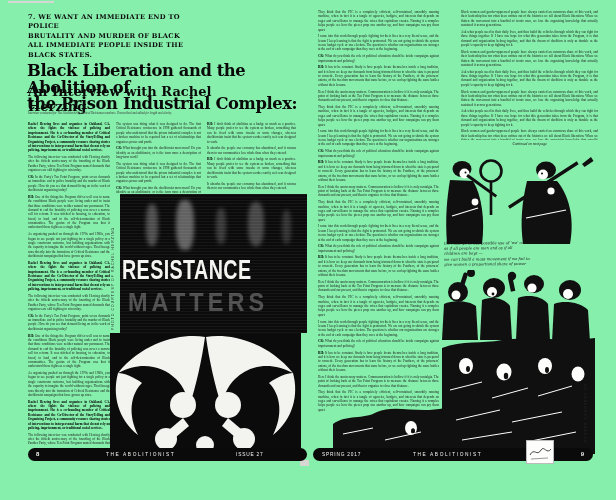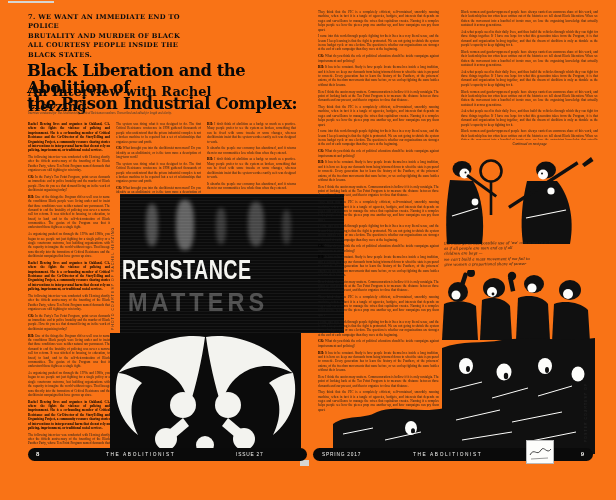--- a/index.html
+++ b/index.html
@@ -1,16 +1,16 @@
 <!DOCTYPE html>
 <html><head>
 <meta charset="utf-8">
 <style>
   html,body{margin:0;padding:0;background:#ffffff;}
-  #spread{position:relative;width:616px;height:500px;background:#f97316;overflow:hidden;
+  #spread{position:relative;width:616px;height:500px;background:#86efac;overflow:hidden;
           font-family:"Liberation Serif",serif;color:#111;}
   
   .panther-quote{position:absolute;left:28px;top:13px;width:170px;
     font-family:"DejaVu Serif",serif;font-weight:bold;font-size:6.7px;line-height:9.4px;
     letter-spacing:.3px;color:#0d0d0d;}
   .headline{position:absolute;left:27px;top:63px;width:284px;
     font-family:"DejaVu Serif",serif;font-weight:bold;font-size:16.5px;line-height:16.6px;
     letter-spacing:-.4px;color:#080808;transform:scaleX(.99);transform-origin:left top;}
   .subtitle{position:absolute;left:28px;top:84px;width:240px;
     font-family:"DejaVu Serif",serif;font-weight:bold;font-size:13px;color:#0a0a0a;}
@@ -21,21 +21,21 @@
   .bp b{font-weight:bold;color:#000;}
   .bp.bold-par{font-weight:bold;color:#000;}
   .col-l1{left:28px;top:122px;width:82px;height:324px;}
   .col-l2{left:116px;top:122px;width:85px;height:71px;}
   .col-l3{left:207px;top:122px;width:89px;height:71px;}
   .vert-credit{position:absolute;writing-mode:vertical-rl;transform:rotate(180deg);
     font-family:"Liberation Sans",sans-serif;font-size:3.4px;letter-spacing:1.1px;color:#2a2a2a;
     white-space:nowrap;overflow:hidden;}
   .credit-left{left:111px;top:198px;height:132px;width:7px;}
   .credit-right{left:584px;top:384px;height:58px;width:7px;}
-  .poster{position:absolute;left:120px;top:194px;width:187px;height:139px;background:#0b0b0b;overflow:hidden;padding-left:37px;}
+  .poster{position:absolute;left:120px;top:194px;width:187px;height:139px;background:#0b0b0b;overflow:hidden;}
   .poster .scanlines{position:absolute;inset:0;
     background:repeating-linear-gradient(0deg,rgba(255,255,255,.05) 0 1px,transparent 1px 3px);}
   .poster .blob{position:absolute;background:rgba(255,255,255,.55);filter:blur(2.2px);border-radius:40%;}
   .poster-word{position:absolute;left:2px;top:60px;color:#f4f4f0;
     font-family:"Liberation Sans",sans-serif;font-weight:bold;font-size:24px;letter-spacing:.5px;
     transform:scale(.82,1.12);transform-origin:left top;white-space:nowrap;}
   .poster-faint{position:absolute;left:8px;top:94px;color:#ffffff;opacity:.28;filter:blur(.7px);
     font-family:"Liberation Sans",sans-serif;font-weight:bold;font-size:23px;letter-spacing:4px;
     transform:scale(1.02,1.1);transform-origin:left top;white-space:nowrap;}
   .crescent{position:absolute;left:110px;top:333px;width:191px;height:118px;background:#0b0b0b;}
@@ -65,21 +65,21 @@
 <body>
 
 <div id="spread">
 
   <div class="scan-artifact" style="left:8px;top:1px;width:46px;height:2px;"></div>
   <div class="scan-artifact" style="left:300px;top:460px;width:9px;height:6px;"></div>
 
   <div class="panther-quote">
       <div>7. WE WANT AN IMMEDIATE END TO POLICE</div>
       <div>BRUTALITY AND MURDER OF BLACK</div>
-      <div>ALL COURTESY PEOPLE INSIDE THE</div>
+      <div>ALL IMMEDIATE PEOPLE INSIDE THE</div>
       <div>BLACK STATES.</div>
     </div>
 
   <div class="headline">
     <div>Black Liberation and the Abolition of</div>
     <div>the Prison Industrial Complex:</div>
   </div>
   <div class="subtitle">An Interview with Rachel Herzing</div>
   <div class="byline">Interview conducted for The Abolitionist by Critical Resistance members. Transcribed and edited for length and clarity.</div>
 

